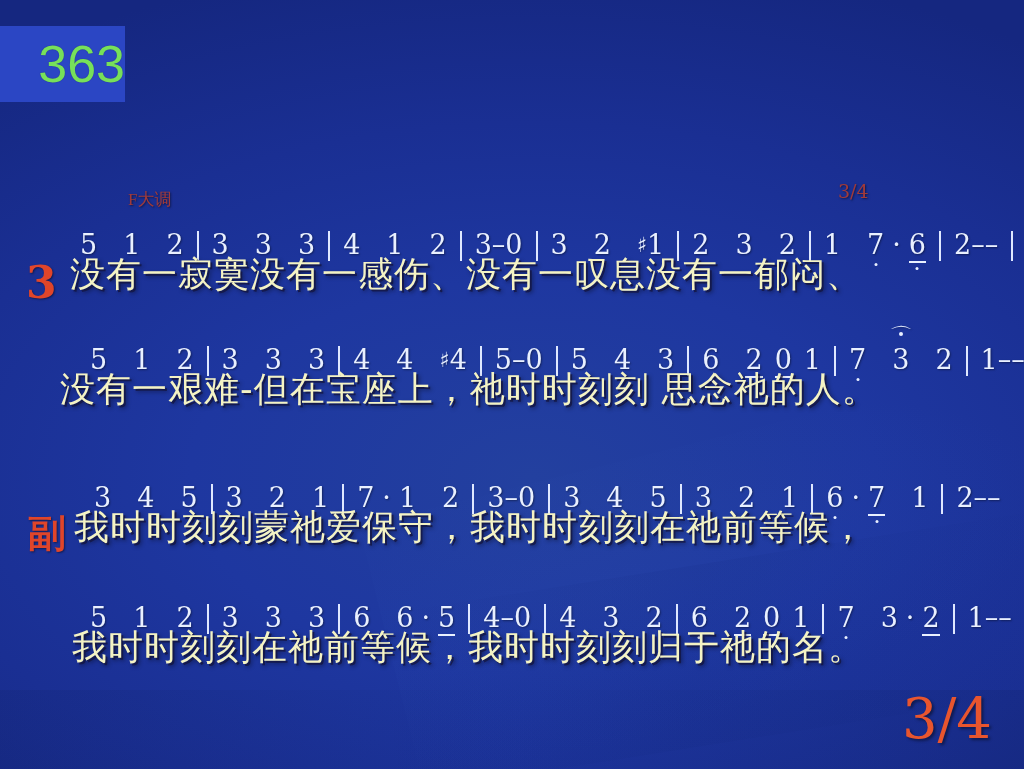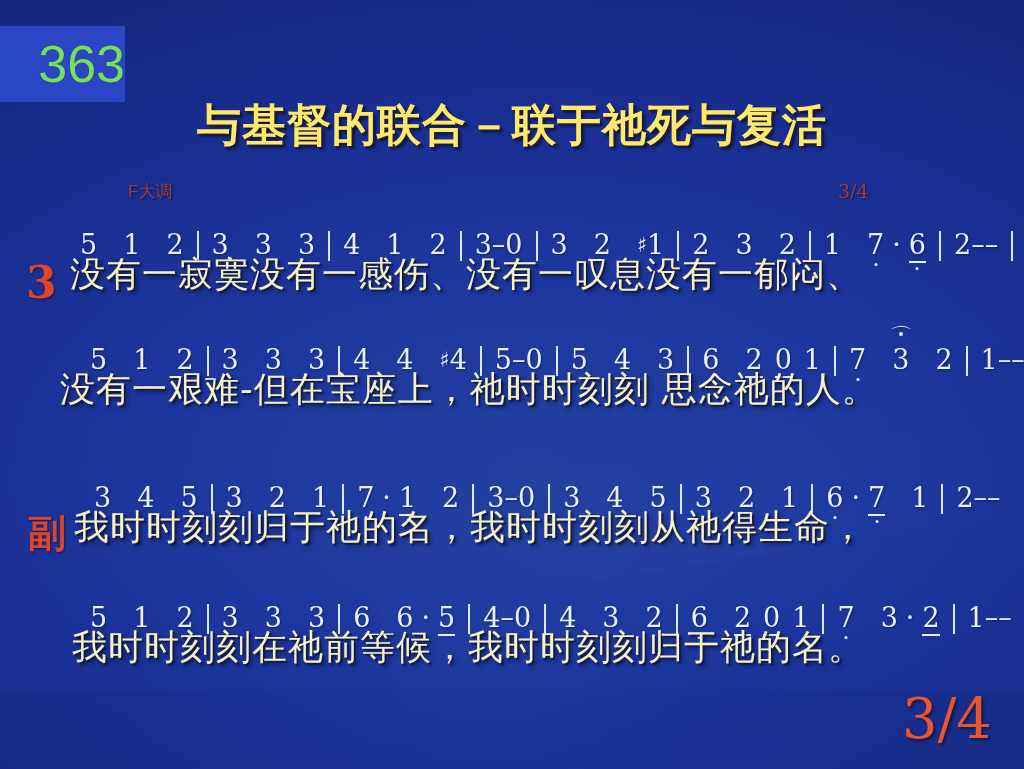--- a/index.html
+++ b/index.html
@@ -45,22 +45,22 @@
   }
 
   .title{
     position:absolute;left:0;right:0;top:96px;text-align:center;
     color:#ffe96b;font-size:44px;font-weight:bold;letter-spacing:1px;
     font-family:"DejaVu Sans",sans-serif;
     text-shadow:2px 2px 0 #1a1a40, 3px 3px 3px rgba(0,0,0,.55);
   }
 
   .key-sig{
-    position:absolute;left:128px;top:180px;
-    color:#a03a3a;font-size:17px;font-family:Liberation Sans, sans-serif;
+    position:absolute;left:128px;top:188px;
+    color:#a03a3a;font-size:17px;font-family:Liberation Serif, serif;
     text-shadow:1px 1px 2px rgba(0,0,0,.5);
   }
   .time-sig-top{
     position:absolute;left:838px;top:180px;
     color:#a03a3a;font-size:19px;font-family:"DejaVu Serif",serif;
     text-shadow:1px 1px 2px rgba(0,0,0,.5);
   }
   .time-sig-big{
     position:absolute;right:32px;bottom:18px;
     color:#e8552e;font-size:56px;
@@ -135,21 +135,20 @@
 <div class="slide">
 
   <div class="swoosh swoosh1"></div>
   <div class="swoosh swoosh2"></div>
   <div class="swoosh swoosh3"></div>
 
   <div class="num-box">
     <span class="num">363</span>
   </div>
 
-  <div class="title">与基督的联合－联于祂死与复活</div>
 
   <div class="key-sig">F大调</div>
   <div class="time-sig-top">3/4</div>
 
   <div class="system sys1">
     <div class="marker marker-verse">3</div>
     <div class="notes">
       <span class="n low">5</span><span class="sp"></span><span class="n">1</span><span class="sp"></span><span class="n">2</span><span class="bar"></span><span class="n">3</span><span class="sp"></span><span class="n">3</span><span class="sp"></span><span class="n">3</span><span class="bar"></span><span class="n">4</span><span class="sp"></span><span class="n">1</span><span class="sp"></span><span class="n">2</span><span class="bar"></span><span class="n">3–0</span><span class="bar"></span><span class="n">3</span><span class="sp"></span><span class="n">2</span><span class="sp"></span><span class="n"><span class="sharp">♯</span>1</span><span class="bar"></span><span class="n">2</span><span class="sp"></span><span class="n">3</span><span class="sp"></span><span class="n">2</span><span class="bar"></span><span class="n">1</span><span class="sp"></span><span class="n low">7</span><span class="dot-sep">·</span><span class="n low under">6</span><span class="bar"></span><span class="n">2––</span><span class="bar"></span>
     </div>
     <div class="lyrics">没有一寂寞没有一感伤、没有一叹息没有一郁闷、</div>
@@ -160,21 +159,21 @@
       <span class="n low">5</span><span class="sp"></span><span class="n">1</span><span class="sp"></span><span class="n">2</span><span class="bar"></span><span class="n">3</span><span class="sp"></span><span class="n">3</span><span class="sp"></span><span class="n">3</span><span class="bar"></span><span class="n">4</span><span class="sp"></span><span class="n">4</span><span class="sp"></span><span class="n"><span class="sharp">♯</span>4</span><span class="bar"></span><span class="n">5–0</span><span class="bar"></span><span class="n">5</span><span class="sp"></span><span class="n">4</span><span class="sp"></span><span class="n">3</span><span class="bar"></span><span class="n low">6</span><span class="sp"></span><span class="n under">2</span><span class="n under">0</span><span class="n">1</span><span class="bar"></span><span class="n low">7</span><span class="sp"></span><span class="n fermata">3</span><span class="sp"></span><span class="n">2</span><span class="bar"></span><span class="n">1––</span>
     </div>
     <div class="lyrics l2">没有一艰难-但在宝座上，祂时时刻刻 思念祂的人。</div>
   </div>
 
   <div class="system sys3">
     <div class="marker marker-chorus">副</div>
     <div class="notes indent3">
       <span class="n">3</span><span class="sp"></span><span class="n">4</span><span class="sp"></span><span class="n">5</span><span class="bar"></span><span class="n">3</span><span class="sp"></span><span class="n">2</span><span class="sp"></span><span class="n">1</span><span class="bar"></span><span class="n low">7</span><span class="dot-sep">·</span><span class="n under">1</span><span class="sp"></span><span class="n">2</span><span class="bar"></span><span class="n">3–0</span><span class="bar"></span><span class="n">3</span><span class="sp"></span><span class="n">4</span><span class="sp"></span><span class="n">5</span><span class="bar"></span><span class="n">3</span><span class="sp"></span><span class="n">2</span><span class="sp"></span><span class="n">1</span><span class="bar"></span><span class="n low">6</span><span class="dot-sep">·</span><span class="n low under">7</span><span class="sp"></span><span class="n">1</span><span class="bar"></span><span class="n">2––</span>
     </div>
-    <div class="lyrics l3">我时时刻刻归于祂的名，我时时刻刻从祂得生命，</div>
+    <div class="lyrics l3">我时时刻刻蒙祂爱保守，我时时刻刻在祂前等候，</div>
   </div>
 
   <div class="system sys4">
     <div class="notes indent2">
       <span class="n low">5</span><span class="sp"></span><span class="n">1</span><span class="sp"></span><span class="n">2</span><span class="bar"></span><span class="n">3</span><span class="sp"></span><span class="n">3</span><span class="sp"></span><span class="n">3</span><span class="bar"></span><span class="n">6</span><span class="sp"></span><span class="n">6</span><span class="dot-sep">·</span><span class="n under">5</span><span class="bar"></span><span class="n">4–0</span><span class="bar"></span><span class="n">4</span><span class="sp"></span><span class="n">3</span><span class="sp"></span><span class="n">2</span><span class="bar"></span><span class="n low">6</span><span class="sp"></span><span class="n under">2</span><span class="n under">0</span><span class="n">1</span><span class="bar"></span><span class="n low">7</span><span class="sp"></span><span class="n">3</span><span class="dot-sep">·</span><span class="n under">2</span><span class="bar"></span><span class="n">1––</span><span class="dbar"><i></i></span>
     </div>
     <div class="lyrics l4">我时时刻刻在祂前等候，我时时刻刻归于祂的名。</div>
   </div>
 
   <div class="time-sig-big">3/4</div>

